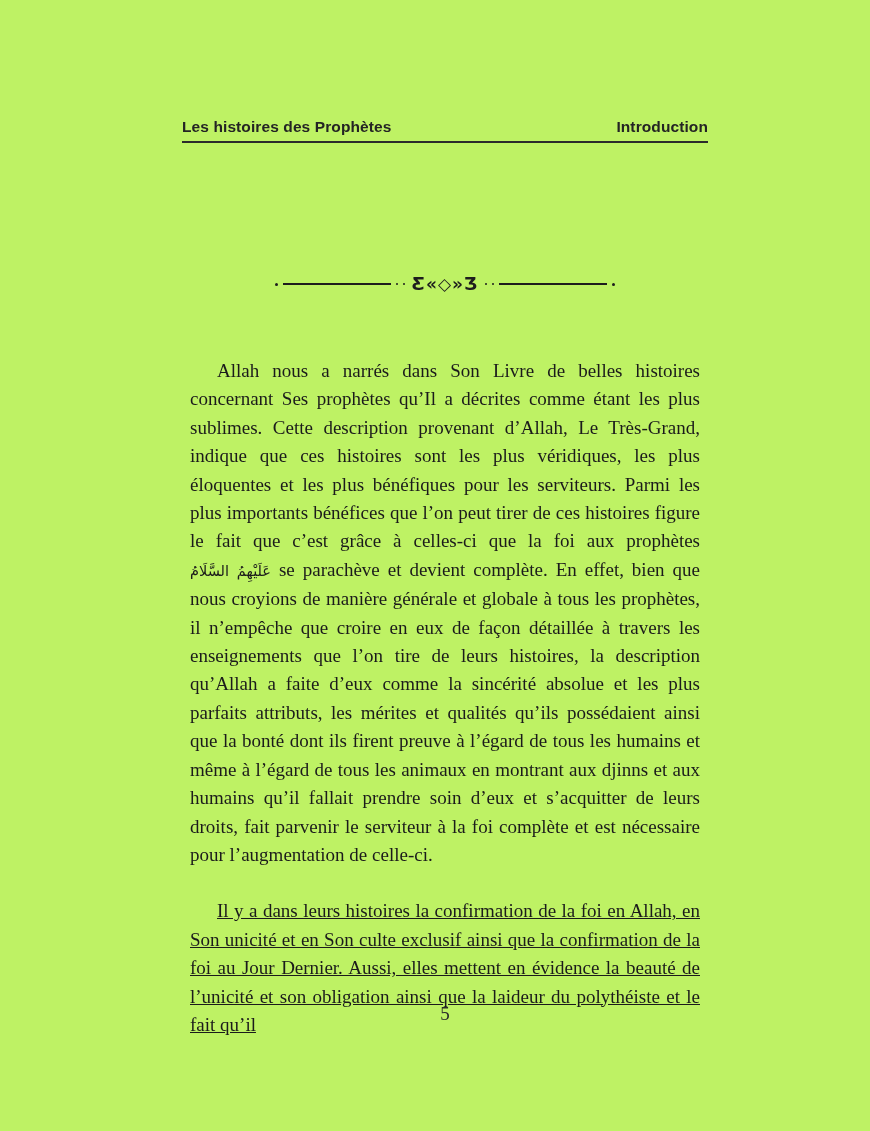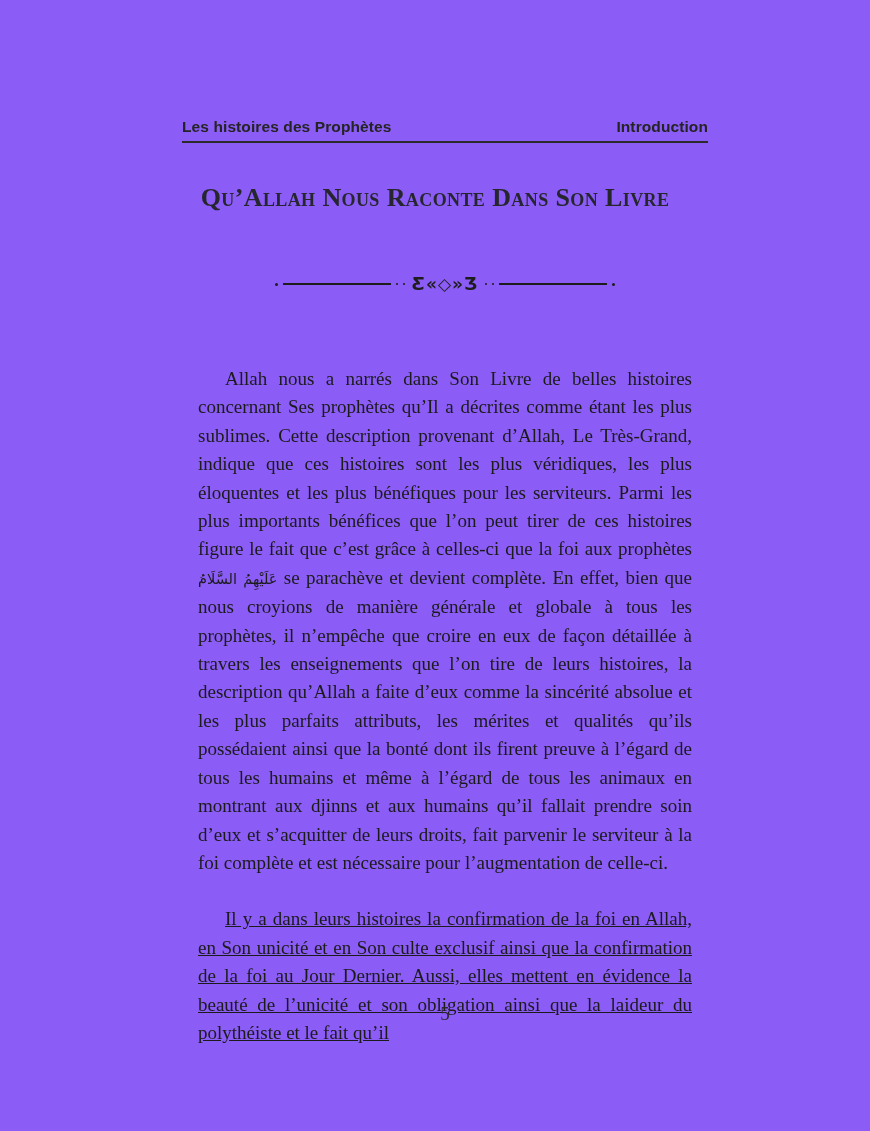--- a/index.html
+++ b/index.html
@@ -5,21 +5,21 @@
   html, body {
     margin: 0;
     padding: 0;
     background: #e8e8e8;
   }
   .page {
     position: relative;
     width: 870px;
     height: 1131px;
     margin: 0 auto;
-    background: #8b5cf6;
+    background: #bef264;
     font-family: "Liberation Serif", serif;
     color: #1b1b1b;
     overflow: hidden;
   }
   
   .running-header {
     position: absolute;
     left: 182px;
     top: 118px;
     width: 526px;
@@ -91,21 +91,21 @@
     position: absolute;
     left: 182px;
     top: 349px;
     width: 526px;
     font-size: 19px;
     line-height: 28.4px;
     text-align: justify;
     color: #1b1b1b;
   }
   .body-text p {
-    margin: 16px;
+    margin: 8px;
     text-indent: 27px;
   }
   .body-text p + p {
     margin-top: 28px;
     text-decoration: underline;
   }
   .arabic {
     font-family: "DejaVu Sans", sans-serif;
     font-size: 14.5px;
     white-space: nowrap;
@@ -125,21 +125,20 @@
 <body>
 
 <div class="page">
 
   <div class="running-header">
     <span>Les histoires des Prophètes</span>
     <span>Introduction</span>
   </div>
 
   <div class="chapter-title">
-    <div>Qu’Allah Nous Raconte Dans Son Livre</div>
   </div>
 
   <div class="ornament">
     <span class="orn-dot"></span>
     <span class="orn-line"></span>
     <span class="orn-dot sm"></span>
     <span class="orn-dot sm"></span>
     <span class="orn-center">Ƹ«◇»Ʒ</span>
     <span class="orn-dot sm"></span>
     <span class="orn-dot sm"></span>

